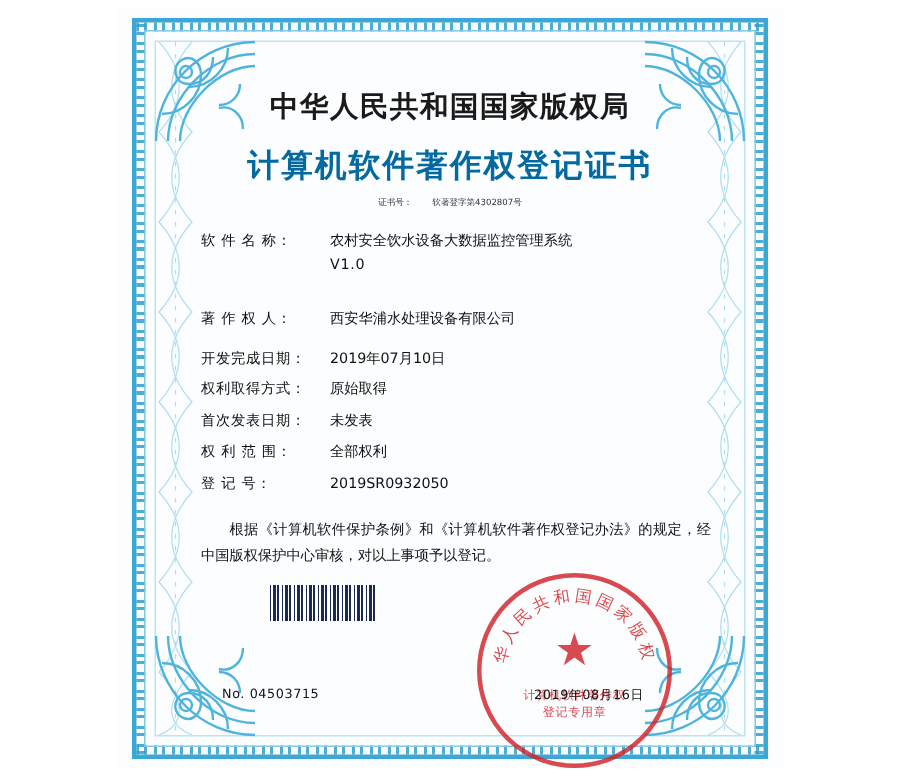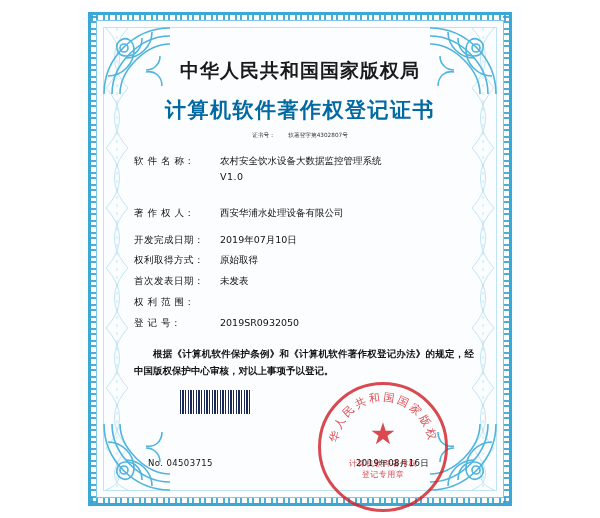--- a/index.html
+++ b/index.html
@@ -185,21 +185,20 @@
 
   .paragraph {
     margin-top: 16px;
     padding-left: 22px;
     padding-right: 14px;
     font-size: 9.5px;
     line-height: 1.8;
     color: #111;
     text-align: justify;
     text-indent: 19px;
-    font-weight: bold;
   }
 
   
   .barcode {
     position: absolute;
     left: 180px;
     top: 390px;
     width: 72px;
     height: 24px;
     background: repeating-linear-gradient(90deg,
@@ -394,20 +393,21 @@
         <div class="field-value">原始取得</div>
       </div>
 
       <div class="field-row">
         <div class="field-label">首次发表日期：</div>
         <div class="field-value">未发表</div>
       </div>
 
       <div class="field-row">
         <div class="field-label">权 利 范 围：</div>
+        <div class="field-value">全部权利</div>
       </div>
 
       <div class="field-row">
         <div class="field-label">登 记 号：</div>
         <div class="field-value">2019SR0932050</div>
       </div>
 
     </div>
 
     <div class="paragraph">根据《计算机软件保护条例》和《计算机软件著作权登记办法》的规定，经中国版权保护中心审核，对以上事项予以登记。</div>

